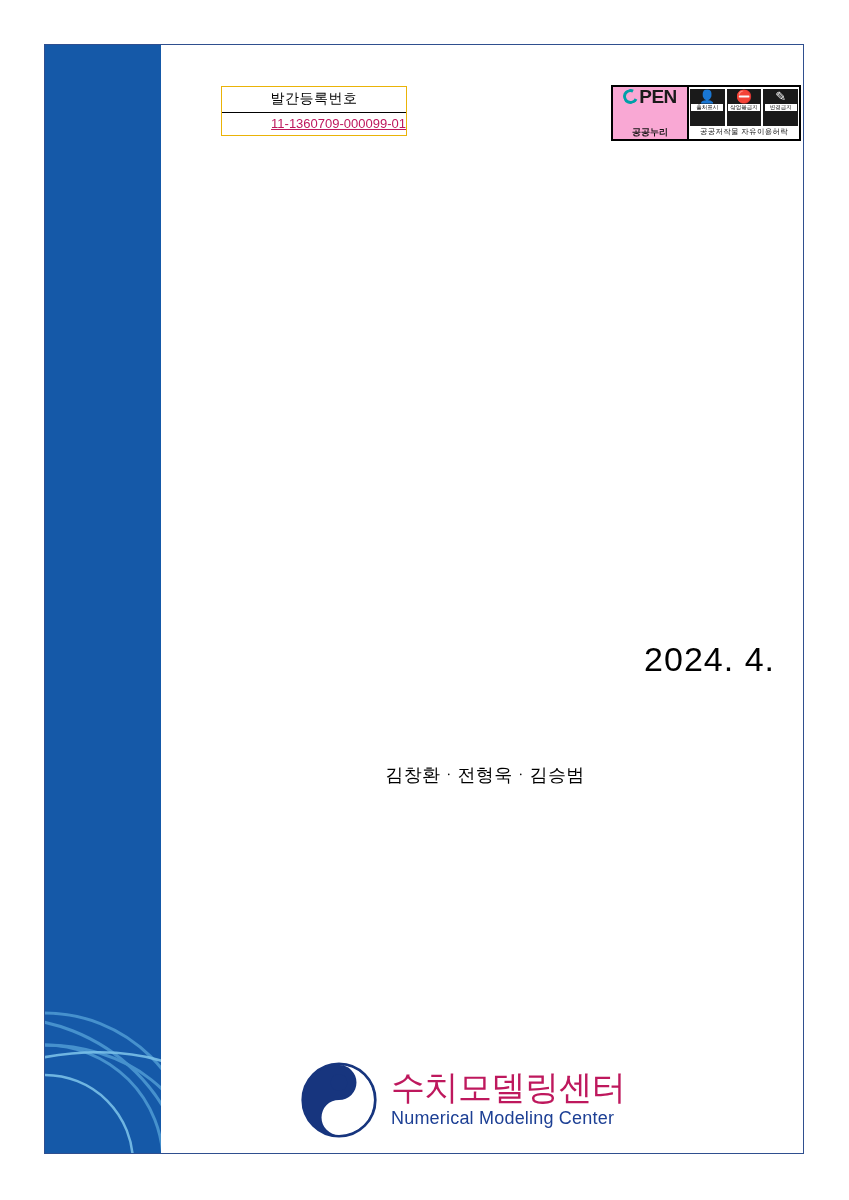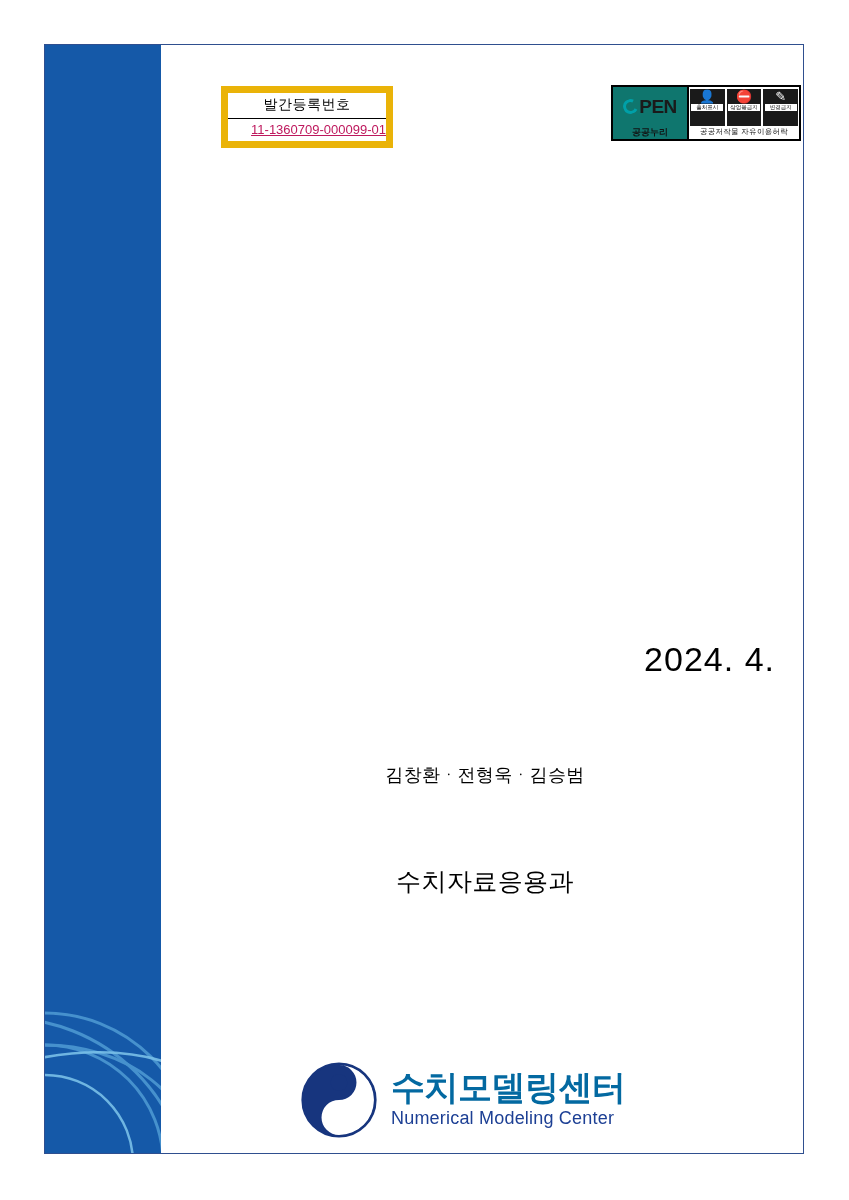--- a/index.html
+++ b/index.html
@@ -43,22 +43,22 @@
     bottom: -120px;
     width: 420px;
     height: 360px;
   }
 
   
   .reg-box {
     position: absolute;
     left: 176px;
     top: 41px;
-    width: 172px;
-    border: 7px solid #eab308;
+    width: 186px;
+    border: 1px solid #eab308;
     box-sizing: border-box;
     background: #fff;
   }
   .reg-box .reg-title {
     text-align: center;
     font-size: 14px;
     padding: 3px 0 4px;
     border-bottom: 1px solid #000;
     color: #000;
     letter-spacing: 0.5px;
@@ -82,22 +82,22 @@
     align-items: stretch;
     box-sizing: border-box;
   }
   .kogl-left {
     width: 78px;
     border: 2px solid #000;
     box-sizing: border-box;
     display: flex;
     flex-direction: column;
     align-items: center;
-    justify-content: flex-end;
-    background: #0f766e;
+    justify-content: space-between;
+    background: #f9a8d4;
   }
   .kogl-open {
     display: flex;
     align-items: center;
     font-weight: bold;
     font-size: 19px;
     line-height: 1;
     color: #1a1a1a;
     letter-spacing: -0.5px;
   }
@@ -230,22 +230,22 @@
     position: relative;
   }
   .logo-text {
     margin-left: 14px;
     display: flex;
     flex-direction: column;
     justify-content: center;
   }
   .logo-kr {
     font-size: 34px;
-    font-weight: bold;
-    color: #0369a1;
+    font-weight: normal;
+    color: #be185d;
     line-height: 1.05;
     letter-spacing: -0.5px;
     text-align: center;
   }
   .logo-en {
     font-size: 18px;
     color: #1c3f94;
     line-height: 1.2;
     margin-top: 2px;
     letter-spacing: 0.2px;
@@ -301,21 +301,20 @@
       </div>
       <div class="kogl-foot">공공저작물 자유이용허락</div>
     </div>
   </div>
 
 
   <div class="doc-date">2024. 4.</div>
 
   <div class="doc-authors">김창환ᆞ전형욱ᆞ김승범</div>
 
-  <div class="doc-dept">수치자료응용과</div>
 
   <div class="logo-wrap">
     <div class="taegeuk">
       <svg viewBox="0 0 100 100" width="76" height="76">
         <circle cx="50" cy="50" r="48" fill="#17357e"></circle>
         <path d="M50 4 A46 46 0 0 1 50 96 A23 23 0 0 1 50 50 A23 23 0 0 0 50 4 Z" fill="#ffffff"></path>
         <circle cx="50" cy="27" r="11" fill="#17357e"></circle>
         <circle cx="50" cy="73" r="11" fill="#ffffff"></circle>
         <circle cx="50" cy="50" r="48" fill="none" stroke="#17357e" stroke-width="3"></circle>
       </svg>

